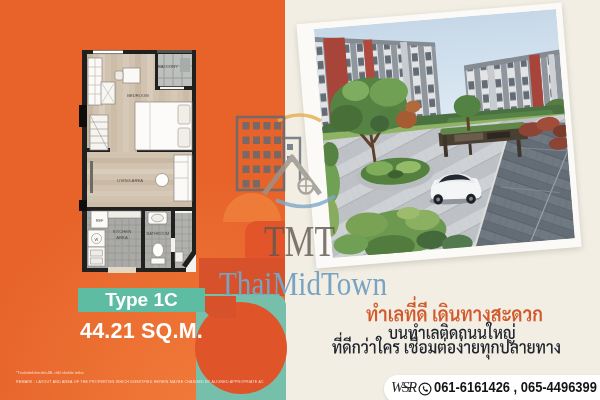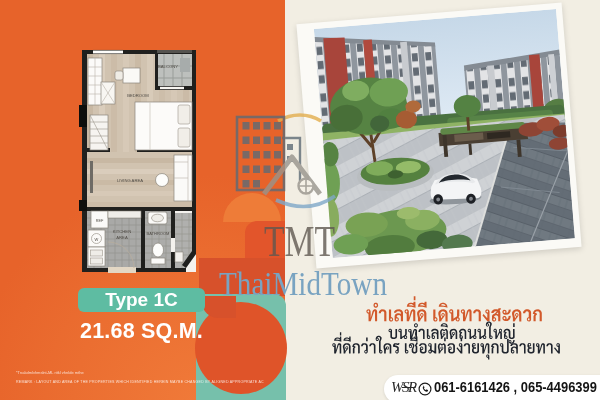--- a/index.html
+++ b/index.html
@@ -190,23 +190,23 @@
 <text x="80" y="193" font-size="4" fill="#4F4B45" text-anchor="middle" font-family="Liberation Sans,sans-serif">BATHROOM</text>
 
 <g>
         <rect x="73" y="216" width="14" height="6" fill="#FBFAF8" stroke="#8A857C" stroke-width="0.7"></rect>
         <ellipse cx="80" cy="208" rx="5.5" ry="7" fill="#FDFDFB" stroke="#8A857C" stroke-width="0.7"></ellipse>
       </g>
 
 <rect x="97" y="210" width="8" height="10" fill="#F2F0EC" stroke="#8A857C" stroke-width="0.6"></rect>
 </svg>
 
-<div class="abs" style="left:78px;top:288px;width:127px;height:24px;background:#5EBCA2;color:#fff;font-weight:bold;font-size:19px;text-align:center;line-height:24px;border-radius:6px;">Type 1C</div>
-
-<div class="abs" style="left:78px;top:319px;width:127px;color:#fff;font-weight:bold;font-size:21.5px;text-align:center;letter-spacing:0.2px;">21.68 SQ.M.</div>
+<div class="abs" style="left:78px;top:288px;width:127px;height:24px;background:#5EBCA2;color:#fff;font-weight:bold;font-size:19px;text-align:center;line-height:24px;">Type 1C</div>
+
+<div class="abs" style="left:78px;top:319px;width:127px;color:#fff;font-weight:bold;font-size:21.5px;text-align:center;letter-spacing:0.2px;">44.21 SQ.M.</div>
 
 <div class="abs" style="left:306px;top:13px;width:266px;height:245px;background:#FBFAF6;transform:rotate(-4.7deg);transform-origin:50% 50%;box-shadow:0 2px 6px rgba(0,0,0,0.15);padding:6px 6px 9px 17px;box-sizing:border-box;">
 
 <svg width="243" height="230" viewBox="0 0 252 226" preserveAspectRatio="none" style="display:block;">
 <defs>
 <linearGradient id="sky" x1="0" y1="0" x2="0" y2="1">
             <stop offset="0" stop-color="#C6D8E8"></stop>
             <stop offset="0.75" stop-color="#DCE8F3"></stop>
             <stop offset="1" stop-color="#E9EFF4"></stop>
           </linearGradient>

